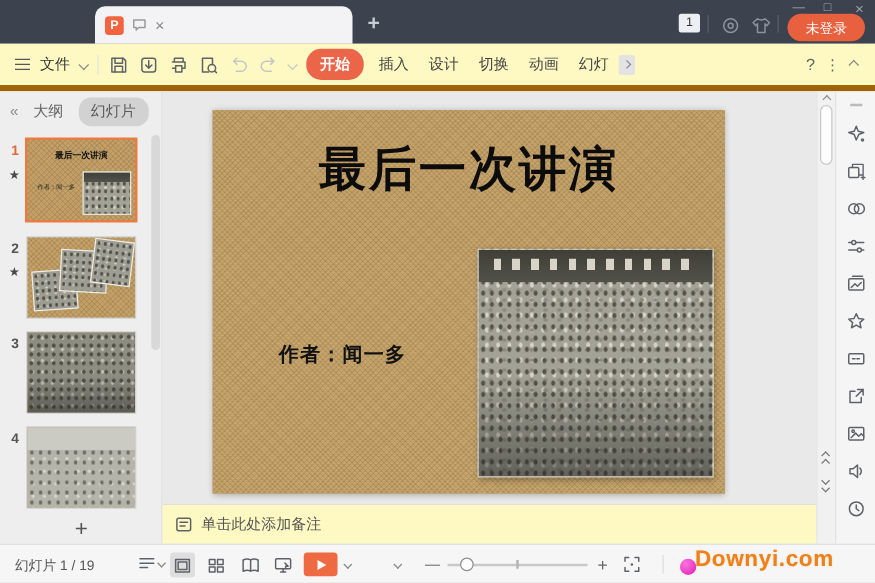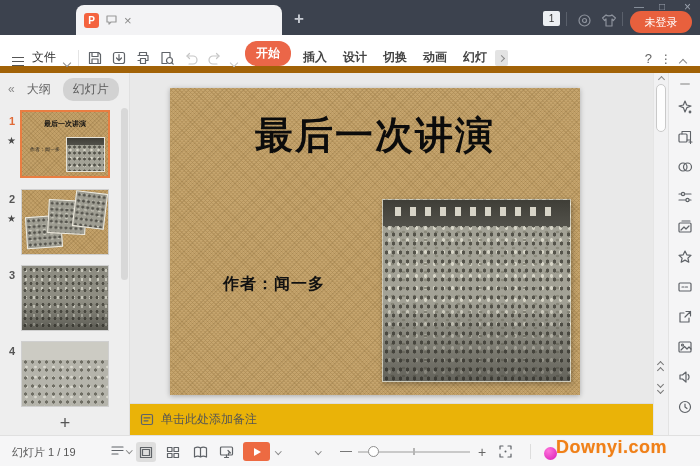--- a/index.html
+++ b/index.html
@@ -28,27 +28,27 @@
   .tab-x{color:#8a8a8a;font-size:13px;line-height:1;}
   .newtab{left:294px;top:9px;color:#c7cbd2;font-size:17px;font-weight:bold;}
   .tab-badge{left:543px;top:11px;width:17px;height:15px;background:#eceff3;border-radius:2px;
              font-size:10px;color:#333;display:flex;align-items:center;justify-content:center;}
   .vbar{width:1px;height:14px;background:#5a606b;}
   .login{left:630px;top:11px;width:62px;height:22px;border-radius:11px;background:#e8603d;color:#fff;
          font-size:11px;display:flex;align-items:center;justify-content:center;}
   .winctl{top:1px;color:#9ca3af;font-size:10px;line-height:12px;}
 
   
-  .menubar{left:0;top:35px;width:700px;height:38px;background:#ffffff;border-bottom:7px solid #a16207;
-           box-sizing:border-box;display:flex;align-items:flex-end;padding:0 8px 0 12px;gap:8px;}
+  .menubar{left:0;top:35px;width:700px;height:38px;background:#fef9c3;border-bottom:5px solid #a16207;
+           box-sizing:border-box;display:flex;align-items:center;padding:0 8px 0 12px;gap:8px;}
   .burger{display:flex;flex-direction:column;gap:2.5px;}
   .burger i{width:12px;height:1.5px;background:#555;display:block;}
   .file-lbl{font-size:12px;color:#333;}
   .mdiv{width:1px;height:16px;background:#e4e4e4;}
-  .mtab{font-size:12px;color:#454545;padding:0 4px;white-space:nowrap;font-weight:bold;}
+  .mtab{font-size:12px;color:#454545;padding:0 4px;white-space:nowrap;}
   .mtab.active{background:#eb6648;color:#fff;border-radius:12px;padding:4px 11px;font-weight:bold;}
   .mtab.clipped{max-width:25px;overflow:hidden;padding-right:0;}
   .more-chip{width:13px;height:16px;background:#e3e3e3;border-radius:2px;display:flex;align-items:center;justify-content:center;}
   .search{display:flex;align-items:center;gap:4px;font-size:11px;color:#8b8b8b;white-space:nowrap;}
   .q-lbl{font-size:13px;color:#666;}
   .kebab{font-size:12px;color:#666;}
 
   
   .sidebar{left:0;top:73px;width:130px;height:362px;background:#eeeeee;border-right:1px solid #e0e0e0;box-sizing:border-box;}
   .sb-head{left:0;top:0;width:130px;height:32px;display:flex;align-items:center;padding:0 8px;box-sizing:border-box;gap:12px;}
@@ -106,21 +106,21 @@
          linear-gradient(180deg,#3f3e37 0,#52514a 26px,transparent 26px),
          linear-gradient(rgba(0,0,0,0) 55%,rgba(35,34,30,.5) 100%),
          radial-gradient(#54534a 1.3px,transparent 1.9px),
          radial-gradient(#8c8b7d 1.6px,transparent 2.2px),
          radial-gradient(#d6d4c6 1.2px,transparent 1.8px);
        background-size:160px 9px,100% 100%,100% 100%,7px 9px,11px 8px,9px 12px;
        background-position:12px 7px,0 0,0 0,0 30px,4px 60px,2px 46px;
        background-repeat:no-repeat,no-repeat,no-repeat,repeat,repeat,repeat;}
 
   
-  .notesbar{left:130px;top:403px;width:523px;height:32px;background:#eab308;border-top:1px solid #ddd;
+  .notesbar{left:130px;top:403px;width:523px;height:32px;background:#fef9c3;border-top:1px solid #ddd;
             box-sizing:border-box;display:flex;align-items:center;gap:7px;padding:0 10px;}
   .notes-txt{font-size:12px;color:#555;}
 
   
   .vscroll{left:653px;top:73px;width:15px;height:362px;background:#f1f1f2;border-left:1px solid #e5e5e5;box-sizing:border-box;}
   .vthumb{left:2px;top:11px;width:10px;height:48px;background:#fdfdfd;border:1px solid #c9c9c9;border-radius:5px;box-sizing:border-box;}
   .dbl{left:4px;display:flex;flex-direction:column;gap:1px;align-items:center;}
   .dbl .chev{width:4px;height:4px;border-color:#777;}
   .rightbar{left:668px;top:73px;width:32px;height:362px;background:#f5f5f6;border-left:1px solid #e3e3e3;
             box-sizing:border-box;display:flex;flex-direction:column;align-items:center;padding-top:10px;gap:14px;}

